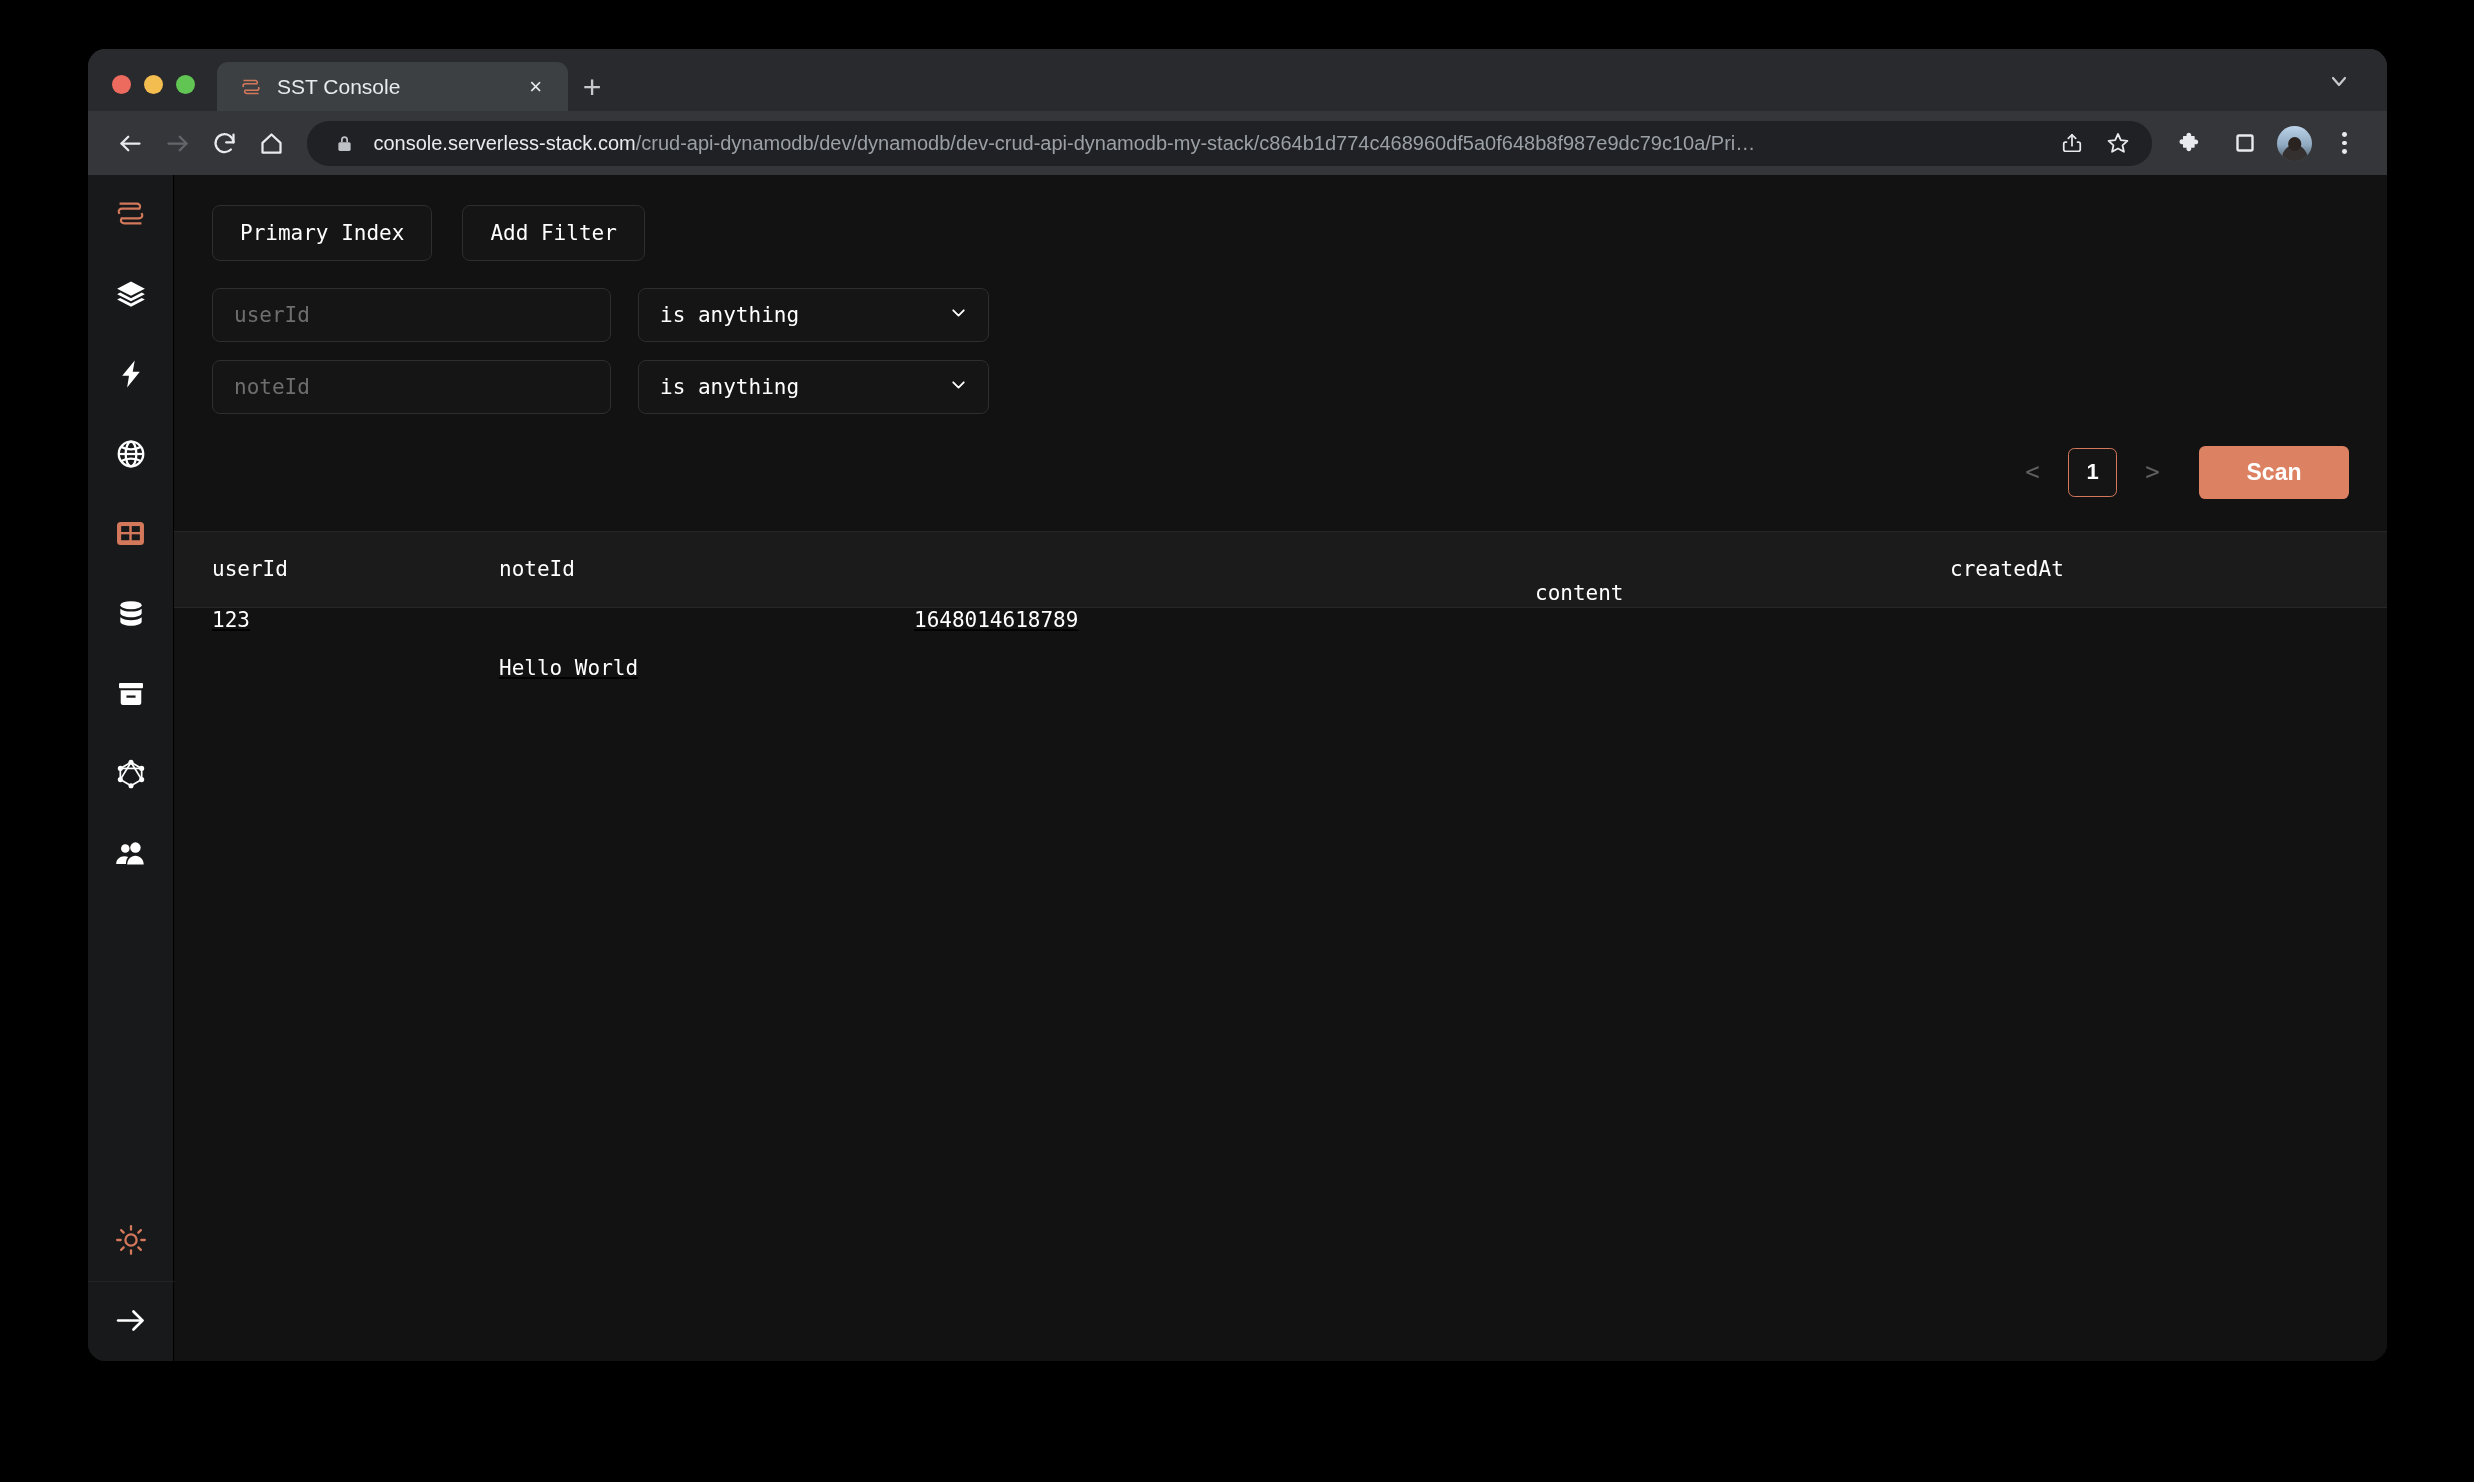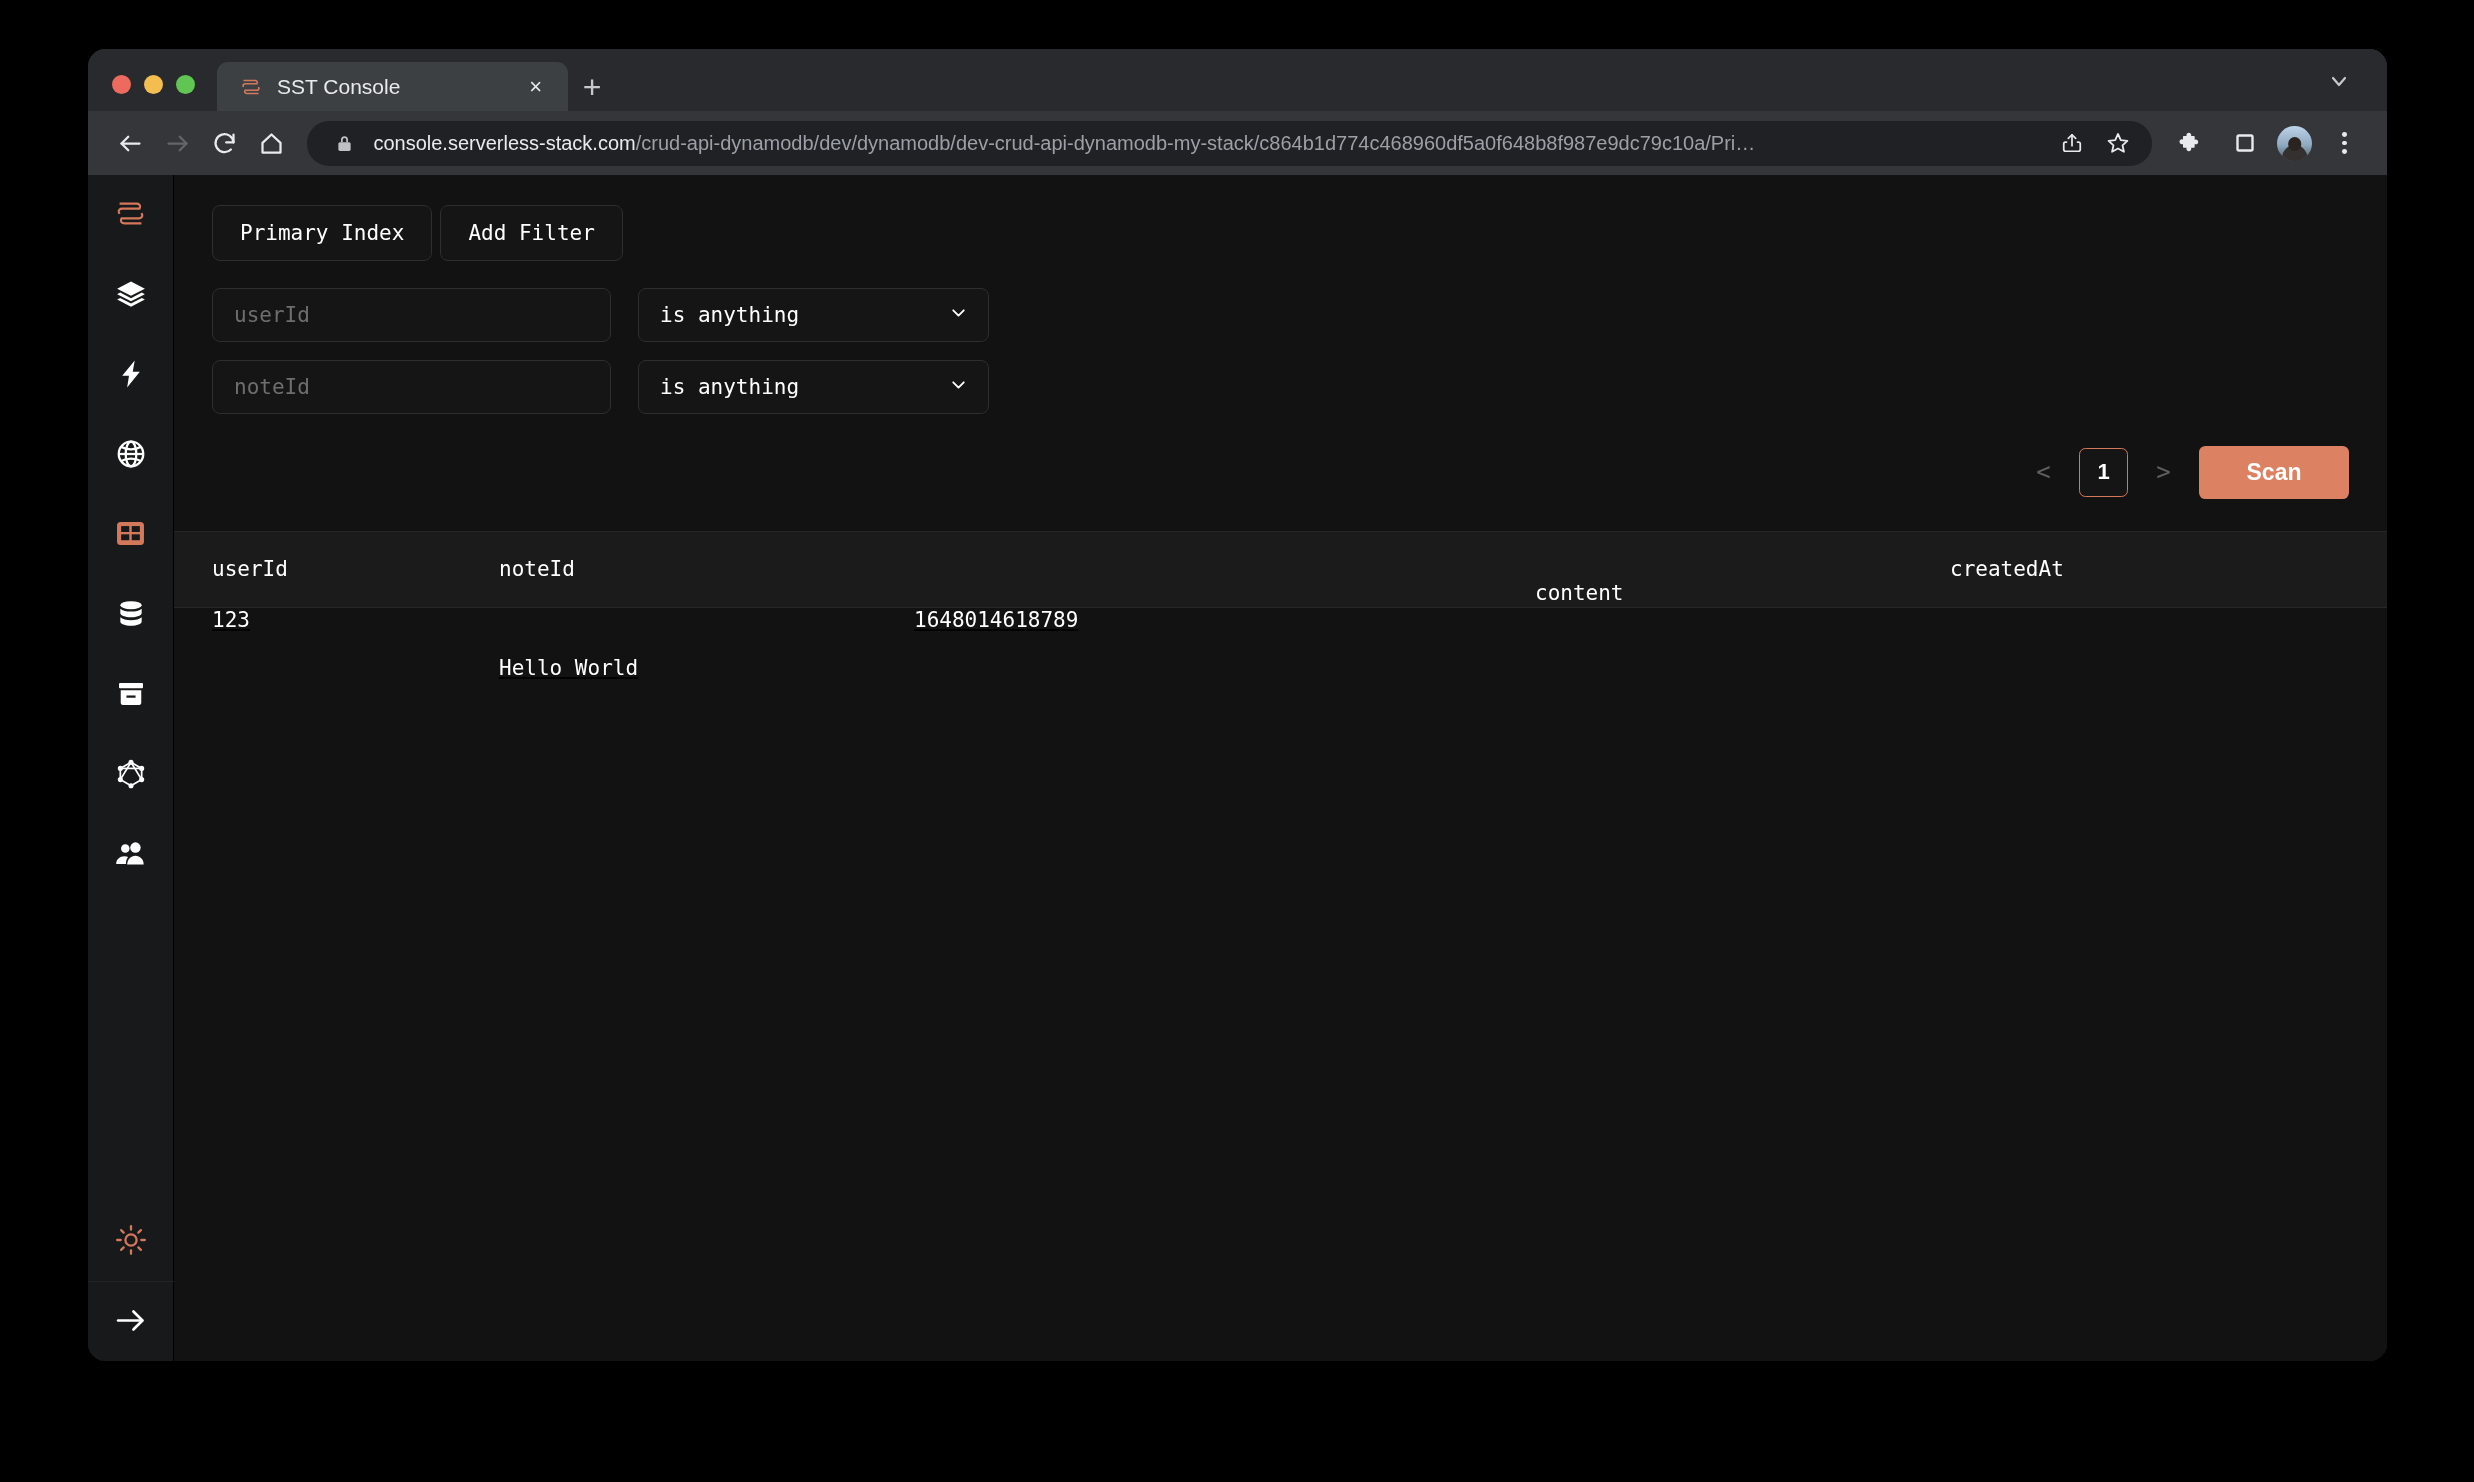--- a/index.html
+++ b/index.html
@@ -244,21 +244,21 @@
     font-family: "DejaVu Sans Mono", "Liberation Mono", monospace;
     white-space: nowrap;
     cursor: pointer;
   }
 
   
   .filter-panel {
     padding: 30px 38px 0 38px;
     flex: 0 0 auto;
   }
-  .filter-row-top { display: flex; gap: 8px; align-items: flex-end; }
+  .filter-row-top { display: flex; gap: 30px; align-items: flex-end; }
   .btn-outline {
     height: 56px;
     border: 0.8px solid #2e2e2e;
     border-radius: 8px;
     background: #151515;
     color: #ffffff;
     font-size: 21px;
     font-family: "DejaVu Sans Mono", "Liberation Mono", monospace;
     padding: 0 27px;
     display: flex;
@@ -331,21 +331,21 @@
   .btn-scan {
     height: 53px;
     min-width: 150px;
     border-radius: 6.4px;
     background: #dd8163;
     color: #ffffff;
     font-size: 23px;
     font-weight: 700;
     font-family: "Liberation Sans", sans-serif;
     display: flex; align-items: center; justify-content: center;
-    margin-left: 0;
+    margin-left: 11px;
     cursor: pointer;
     border: none;
   }
 
   
   .table-wrap { margin-top: 32px; flex: 1 1 auto; min-height: 0; display: flex; flex-direction: column; }
   .t-head {
     display: flex;
     background: #1b1b1b;
     border-top: 0.8px solid #272727;

